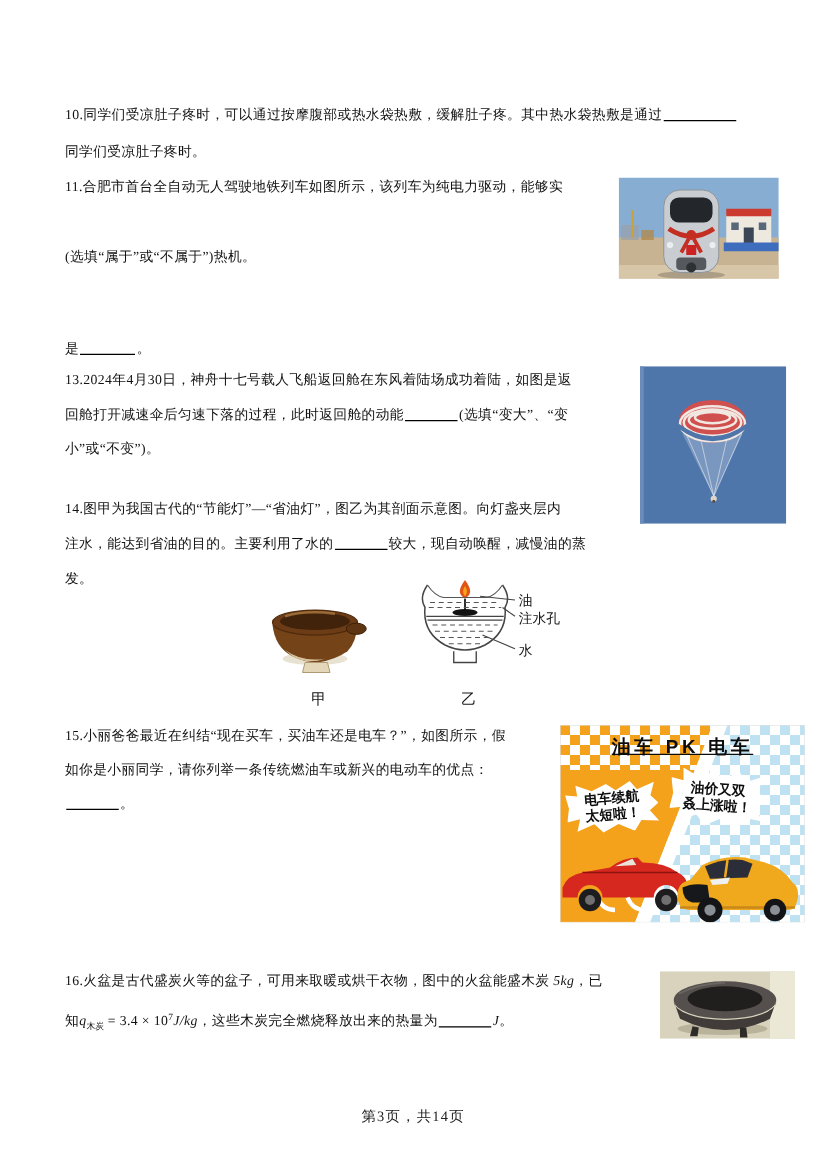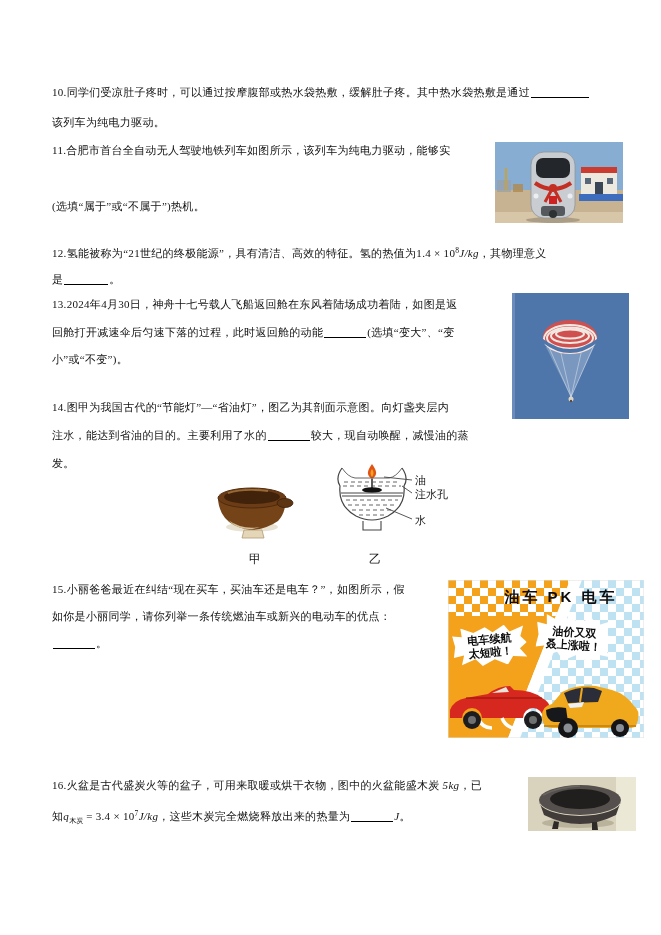--- a/index.html
+++ b/index.html
@@ -13,40 +13,40 @@
   .tline sub{font-size:7px;vertical-align:-3px;letter-spacing:0;}
   .blank{display:inline-block;height:10px;border-bottom:1px solid #000;
          vertical-align:-2px;margin:0 1px;}
   .figbox{position:absolute;}
   .caption{position:absolute;font-size:12px;color:#111;}
   .figlabel{font-size:11px;fill:#111;font-family:"Liberation Serif","DejaVu Serif",serif;}
   #footer{position:absolute;top:886px;left:0;width:661px;text-align:center;
           font-size:11.5px;color:#222;letter-spacing:1px;}
   
   #poster{position:absolute;left:448px;top:580px;width:196px;height:158px;overflow:hidden;}
-  #poster .title{position:absolute;top:8px;left:15px;width:100%;text-align:center;
+  #poster .title{position:absolute;top:8px;left:0;width:100%;text-align:center;
       font-family:"Liberation Sans","DejaVu Sans",sans-serif;font-weight:900;
-      font-size:15px;letter-spacing:3px;color:#0d0d0d;}
+      font-size:15px;letter-spacing:3px;color:#0d0d0d;text-decoration:underline;}
   .bubble{position:absolute;background:#fff;color:#0d0d0d;text-align:center;
       font-family:"Liberation Sans","DejaVu Sans",sans-serif;font-weight:900;
       font-size:11px;line-height:13px;display:flex;flex-direction:column;justify-content:center;
       clip-path:polygon(3% 45%,0% 18%,13% 22%,12% 0%,29% 14%,45% 2%,55% 16%,71% 0%,78% 18%,
                  97% 6%,92% 32%,100% 48%,90% 62%,99% 84%,80% 80%,72% 100%,55% 84%,
                  38% 98%,29% 80%,10% 92%,14% 68%,0% 72%);}
   #bubbleL{left:5px;top:46px;width:74px;height:40px;transform:rotate(-5deg);}
   #bubbleR{left:88px;top:36px;width:76px;height:46px;transform:rotate(4deg);}
   .carsvg{position:absolute;}
 </style>
 </head>
 <body>
 
 <div id="page">
 
   <div class="tline" style="top:85px"><span class="t">10.同学们受凉肚子疼时，可以通过按摩腹部或热水袋热敷，缓解肚子疼。其中热水袋热敷是通过</span><span class="blank" style="width: 58px;"></span></div>
-  <div class="tline" style="top:115px"><span class="t">该列车为纯电力驱动。</span></div>
+  <div class="tline" style="top:115px"><span class="t">同学们受凉肚子疼时。</span></div>
 
   <div class="tline" style="top:143px"><span class="t">11.合肥市首台全自动无人驾驶地铁列车如图所示，该列车为纯电力驱动，能够实</span></div>
   <div class="tline" style="top:199px"><span class="t">(选填“属于”或“不属于”)热机。</span></div>
 
   <div class="figbox" style="left:495px;top:142px;width:128px;height:81px">
     <svg width="128" height="81" viewBox="0 0 128 81">
       <rect x="0" y="0" width="128" height="52" fill="#87aed2"></rect>
       <rect x="0" y="48" width="128" height="33" fill="#c7b291"></rect>
       <rect x="0" y="70" width="128" height="11" fill="#d8c6a8"></rect>
       <rect x="2" y="38" width="14" height="12" fill="#9aa0a6" opacity="0.7"></rect>
@@ -65,21 +65,20 @@
       <circle cx="58" cy="46" r="4" fill="#c42f24"></circle>
       <path d="M56,49 L50,60 M60,49 L66,60" stroke="#c42f24" stroke-width="3" fill="none"></path>
       <rect x="54" y="54" width="8" height="8" fill="#cc2222"></rect>
       <circle cx="41" cy="54" r="2.5" fill="#eceff1"></circle>
       <circle cx="75" cy="54" r="2.5" fill="#eceff1"></circle>
       <rect x="46" y="64" width="24" height="10" rx="3" fill="#55595d"></rect>
       <circle cx="58" cy="72" r="4" fill="#2e3133"></circle>
     </svg>
   </div>
 
-  <div class="tline" style="top:243px"><span class="t">12.氢能被称为“21世纪的终极能源”，具有清洁、高效的特征。氢的热值为</span><span class="m">1.4 × 10</span><sup class="m">8</sup><span class="i">J/kg</span><span class="t">，其物理意义</span></div>
   <div class="tline" style="top:272px"><span class="t">是</span><span class="blank" style="width: 44px;"></span><span class="t">。</span></div>
 
   <div class="tline" style="top:297px"><span class="t">13.2024年4月30日，神舟十七号载人飞船返回舱在东风着陆场成功着陆，如图是返</span></div>
   <div class="tline" style="top:325px"><span class="t">回舱打开减速伞后匀速下落的过程，此时返回舱的动能</span><span class="blank" style="width: 42px;"></span><span class="t">(选填“变大”、“变</span></div>
   <div class="tline" style="top:352px"><span class="t">小”或“不变”)。</span></div>
 
   <div class="figbox" style="left:512px;top:293px;width:117px;height:126px">
     <svg width="117" height="126" viewBox="0 0 117 126">
       <rect x="0" y="0" width="117" height="126" fill="#4f76ab"></rect>
       <rect x="0" y="0" width="3" height="126" fill="#6b8cba"></rect>
@@ -210,14 +209,15 @@
       <ellipse cx="50" cy="46" rx="36" ry="5" fill="#b9b39c"></ellipse>
       <path d="M11,24 A41 15 0 0 0 93,24 L88,38 Q70,47 52,47 Q34,47 16,38 Z" fill="#413c3a"></path>
       <ellipse cx="52" cy="23" rx="41" ry="15" fill="#55504d"></ellipse>
       <ellipse cx="52" cy="22" rx="30" ry="10" fill="#211f1e"></ellipse>
       <path d="M15,18 Q30,10 52,9" stroke="#6e6a66" stroke-width="1.5" fill="none" opacity="0.8"></path>
       <path d="M26,44 L24,52 L30,52 L31,45 Z" fill="#2e2a28"></path>
       <path d="M64,45 L64,53 L70,53 L69,45 Z" fill="#2e2a28"></path>
     </svg>
   </div>
 
+  <div id="footer">第3页，共14页</div>
 
 </div>
 
 </body></html>

